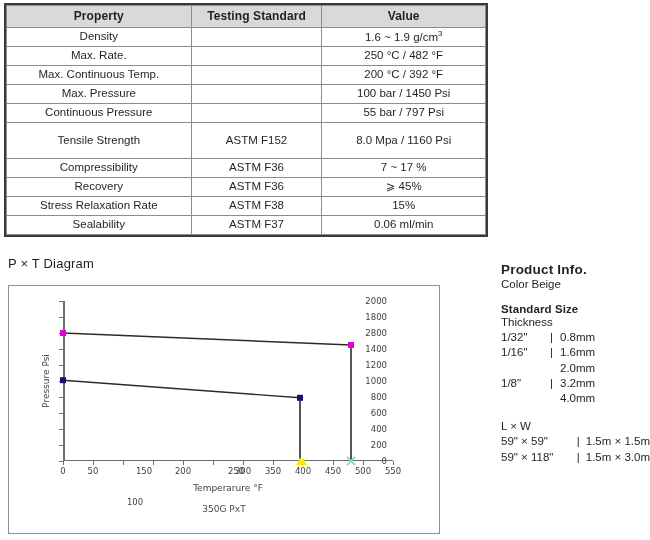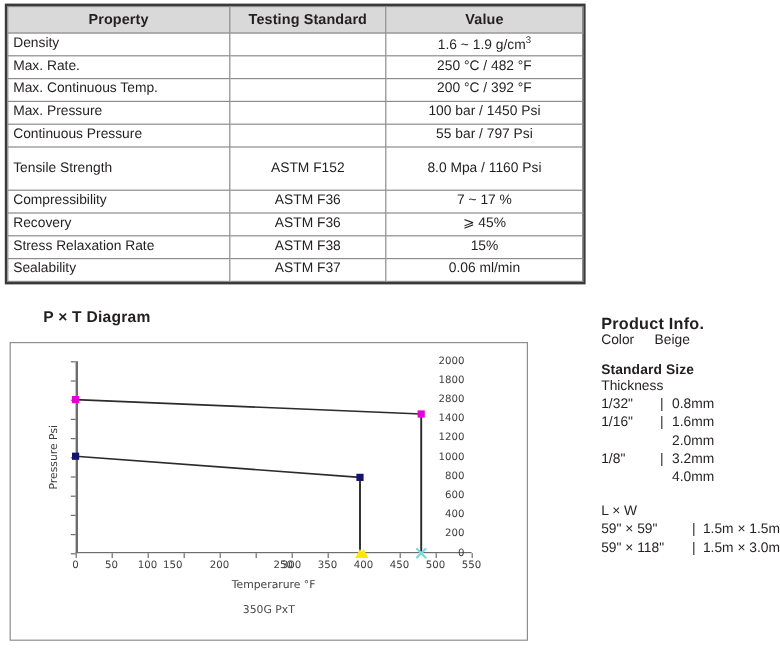--- a/index.html
+++ b/index.html
@@ -30,30 +30,30 @@
     white-space: nowrap;
   }
   table.spec th {
     background: #d9d9d9;
     font-weight: bold;
     text-align: center;
     font-size: 12px;
     height: 22px;
     letter-spacing: .1px;
   }
-  td.c-prop { width: 185px; text-align: left; }
+  td.c-prop { width: 185px; text-align: center; }
   td.c-std  { width: 131px; text-align: center; }
   td.c-val  { width: 164px; text-align: center; }
   tr.tall td { height: 36px; }
   sup { font-size: 8px; vertical-align: super; }
 
   
   #chart-title {
     position: absolute; left: 8px; top: 256px;
-    font-size: 13px; font-weight: bold; letter-spacing: .2px; margin-left: 28px;
+    font-size: 13px; font-weight: normal; letter-spacing: .2px;
   }
   #chart-box {
     position: absolute; left: 8px; top: 285px;
     width: 432px; height: 249px;
     border: 1px solid #8e8e8e;
     background: #fff;
   }
   #plot-area {
     position: absolute; left: 54px; top: 15px;
     width: 330px; height: 160px;
@@ -95,21 +95,21 @@
     font-size: 9px; color: #4a4a4a;
   }
   svg.series { position: absolute; left: 0; top: 0; overflow: visible; }
 
   
   #product-info { position: absolute; left: 501px; top: 262px; width: 149px; }
   #pi-title { font-size: 13.5px; font-weight: bold; letter-spacing: .2px; }
   .pi-h { font-size: 11.5px; font-weight: bold; letter-spacing: .1px; }
   .pi-row { font-size: 11.5px; white-space: nowrap; line-height: 1.32; }
   .pi-gap { height: 13px; }
-  .color-row { display: flex; gap: 17px; font-size: 11.5px; margin-top: 1px; }
+  .color-row { display: flex; gap: 3px; font-size: 11.5px; margin-top: 1px; }
   .th-grid { display: grid; grid-template-columns: 42px 7px auto; column-gap: 5px; }
   .th-frac { text-align: left; }
   .th-bar  { text-align: center; }
   .th-mm   { text-align: left; }
   .lw-row { display: flex; font-size: 11.5px; white-space: nowrap; line-height: 1.35; }
   .lw-a { width: 78px; }
 </style>
 </head>
 <body>
 
@@ -210,21 +210,21 @@
           <div class="ytick-lab" style="top: 16px;">1800</div>
           <div class="ytick" style="top: 0px;"></div>
           <div class="ytick-lab" style="top: 0px;">2000</div>
         </div>
       <div id="x-ticks">
           <div class="xtick" style="left: 0px;"></div>
           <div class="xtick-lab" style="left: 0px;">0</div>
           <div class="xtick" style="left: 30px;"></div>
           <div class="xtick-lab" style="left: 30px;">50</div>
           <div class="xtick" style="left: 60px;"></div>
-          <div class="xtick-lab" style="left: 60px;">100</div>
+          <div class="xtick-lab" style="left: 72px; margin-top: 31px;">100</div>
           <div class="xtick" style="left: 90px;"></div>
           <div class="xtick-lab" style="left: 81px;">150</div>
           <div class="xtick" style="left: 120px;"></div>
           <div class="xtick-lab" style="left: 120px;">200</div>
           <div class="xtick" style="left: 150px;"></div>
           <div class="xtick-lab" style="left: 134px; margin-left: 39px;">250</div>
           <div class="xtick" style="left: 180px;"></div>
           <div class="xtick-lab" style="left: 180px;">300</div>
           <div class="xtick" style="left: 210px;"></div>
           <div class="xtick-lab" style="left: 210px;">350</div>

